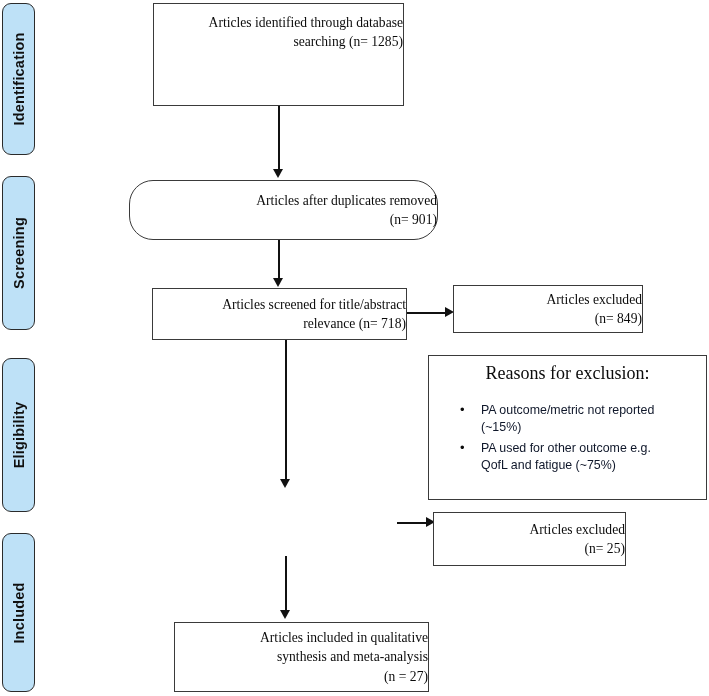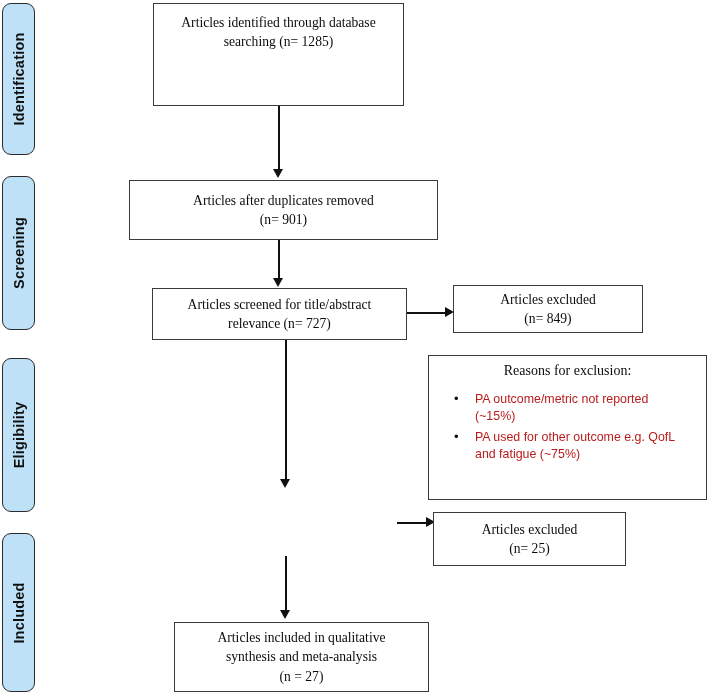--- a/index.html
+++ b/index.html
@@ -32,52 +32,52 @@
   
   .box{
     position:absolute;
     background:#ffffff;
     border:1.6px solid #3a3a3a;
     box-sizing:border-box;
   }
   .box .btext{
     position:absolute;
     left:0;right:0;
-    text-align:center;
+    text-align:right;
     font-family:"Liberation Serif","DejaVu Serif",serif;
     font-size:13.6px;
     line-height:1.42;
     color:#0b0b0b;
     white-space:pre-line;
   }
   .box.top-text .btext{top:9px;}
   .box.mid-text .btext{top:50%;transform:translateY(-50%);}
 
   
   #reasons-box{
     position:absolute;
     background:#ffffff;
     border:1.6px solid #3a3a3a;
     box-sizing:border-box;
   }
   #reasons-title{
     text-align:center;
     font-family:"Liberation Serif","DejaVu Serif",serif;
-    font-size:14px;
+    font-size:18px;
     color:#0b0b0b;
     margin:7px 0 2px 0;
   }
   #reasons-list{
     list-style:none;
-    margin:12px;
+    margin:18px;
     padding:0 8px 0 34px;
     font-family:"Liberation Sans","DejaVu Sans",sans-serif;
     font-size:12.4px;
     line-height:1.36;
-    color:#b91c1c;
+    color:#0f172a;
   }
   #reasons-list li{
     position:relative;
     margin:0 0 4px 0;
   }
   #reasons-list li:before{
     content:"\2022";
     position:absolute;
     left:-21px;
     top:-1px;
@@ -128,33 +128,33 @@
   <div class="box top-text" style="left:153px;top:3px;width:251px;height:103px;">
     <div class="btext">Articles identified through database
 searching (n= 1285)</div>
   </div>
 
   <div class="conn">
     <div class="vline" style="left:278px;top:106px;height:64px;"></div>
     <div class="arrow-down" style="left:273px;top:169px;"></div>
   </div>
 
-  <div class="box mid-text" style="left:129px;top:180px;width:309px;height:60px;">
+  <div class="box mid-text" style="left:129px;top:180px;width:309px;height:60px;border-radius:24px;">
     <div class="btext">Articles after duplicates removed
 (n= 901)</div>
   </div>
 
   <div class="conn">
     <div class="vline" style="left:278px;top:240px;height:39px;"></div>
     <div class="arrow-down" style="left:273px;top:278px;"></div>
   </div>
 
   <div class="box mid-text" style="left:152px;top:288px;width:255px;height:52px;">
     <div class="btext">Articles screened for title/abstract
-relevance        (n= 727)</div>
+relevance        (n= 718)</div>
   </div>
 
   <div class="conn">
     <div class="hline" style="left:407px;top:312px;width:40px;"></div>
     <div class="arrow-right" style="left:445px;top:307px;"></div>
   </div>
 
   <div class="box mid-text" style="left:453px;top:285px;width:190px;height:48px;">
     <div class="btext">Articles excluded
 (n= 849)</div>

